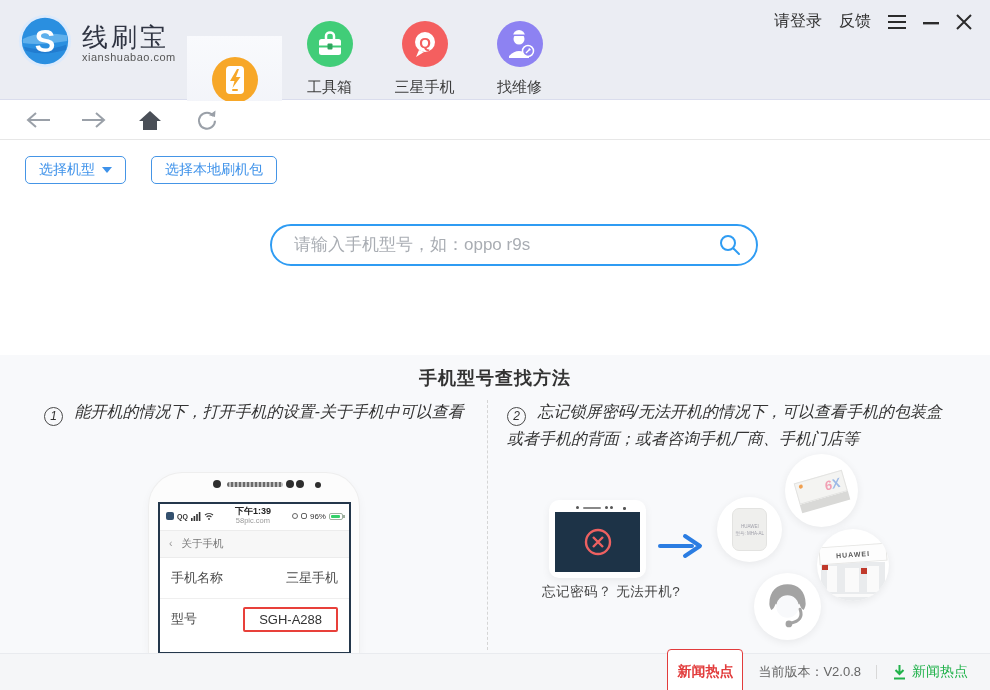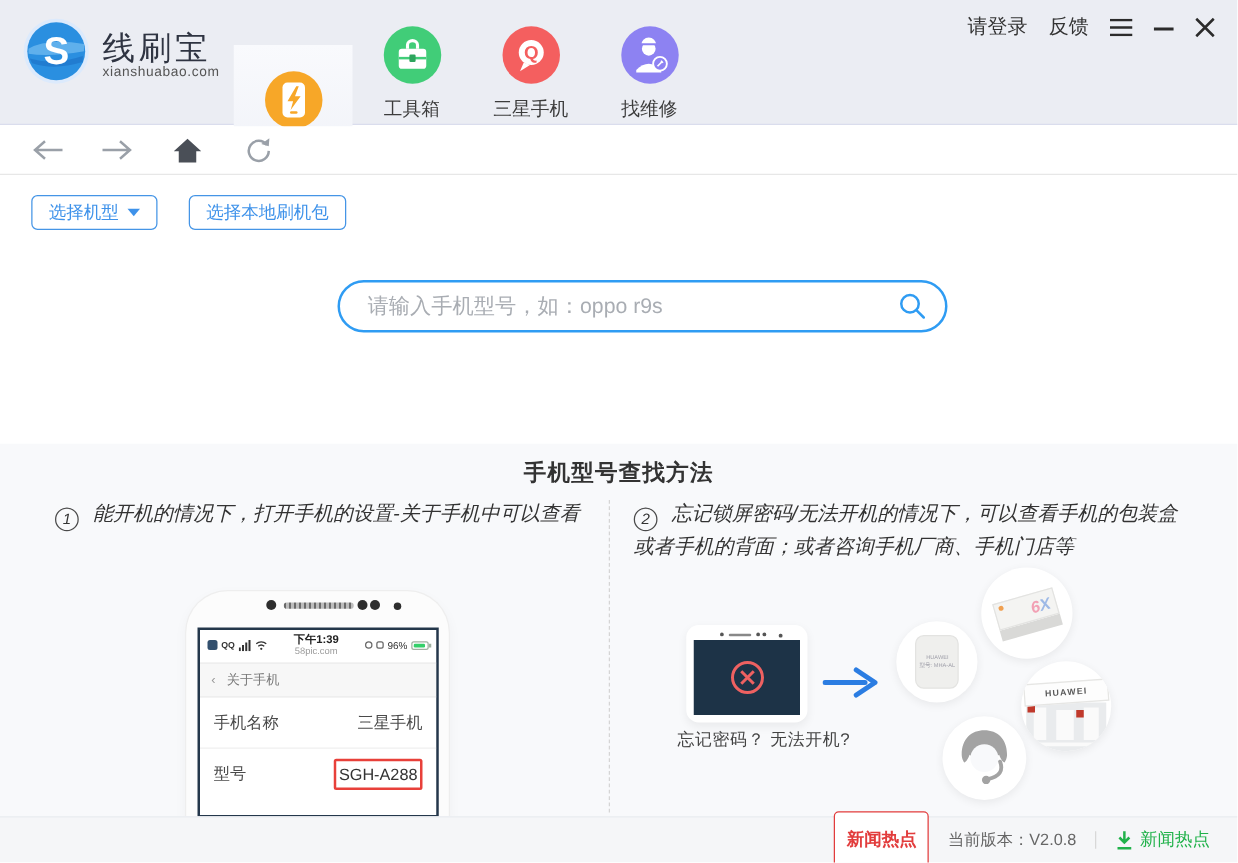--- a/index.html
+++ b/index.html
@@ -88,21 +88,21 @@
   .batt-fill { position:absolute; left:1px; top:1px; bottom:1px; width:9px;
     background:#35d06a; border-radius:1px; }
   .batt-tip { position:absolute; right:-3px; top:1.5px; width:2px; height:3px;
     background:#9fb0a0; }
   .about-row { margin-top:2px; background:#f7f7f7; border-top:1px solid #ececec;
     border-bottom:1px solid #ececec; padding:6px 9px; font-size:10.5px; color:#777; }
   .about-row .chev { margin-right:6px; color:#999; }
   .p-row { display:flex; align-items:center; justify-content:space-between;
     padding:11px 11px; font-size:13px; color:#4a4a4a; }
   .p-row.first { border-bottom:1px solid #efefef; }
-  .model-box { border:2px solid #e8403a; border-radius:2px; padding:3px 2px;
+  .model-box { border:2px solid #e8403a; border-radius:2px; padding:3px 14px;
     color:#333; margin:-7px 0; }
   
   .phone2 { position:absolute; left:549px; top:145px; width:97px; height:78px;
     background:#fff; border-radius:10px; box-shadow:0 3px 8px rgba(0,0,0,.06); }
   .p2-dot { position:absolute; border-radius:50%; background:#555; }
   .p2-line { position:absolute; left:34px; top:7px; width:18px; height:2px;
     background:#888; border-radius:1px; }
   .screen2 { position:absolute; left:6px; top:12px; width:85px; height:60px;
     background:#1d3347; display:flex; align-items:center; justify-content:center; }
   .caption2 { position:absolute; left:542px; top:228px; width:180px;

